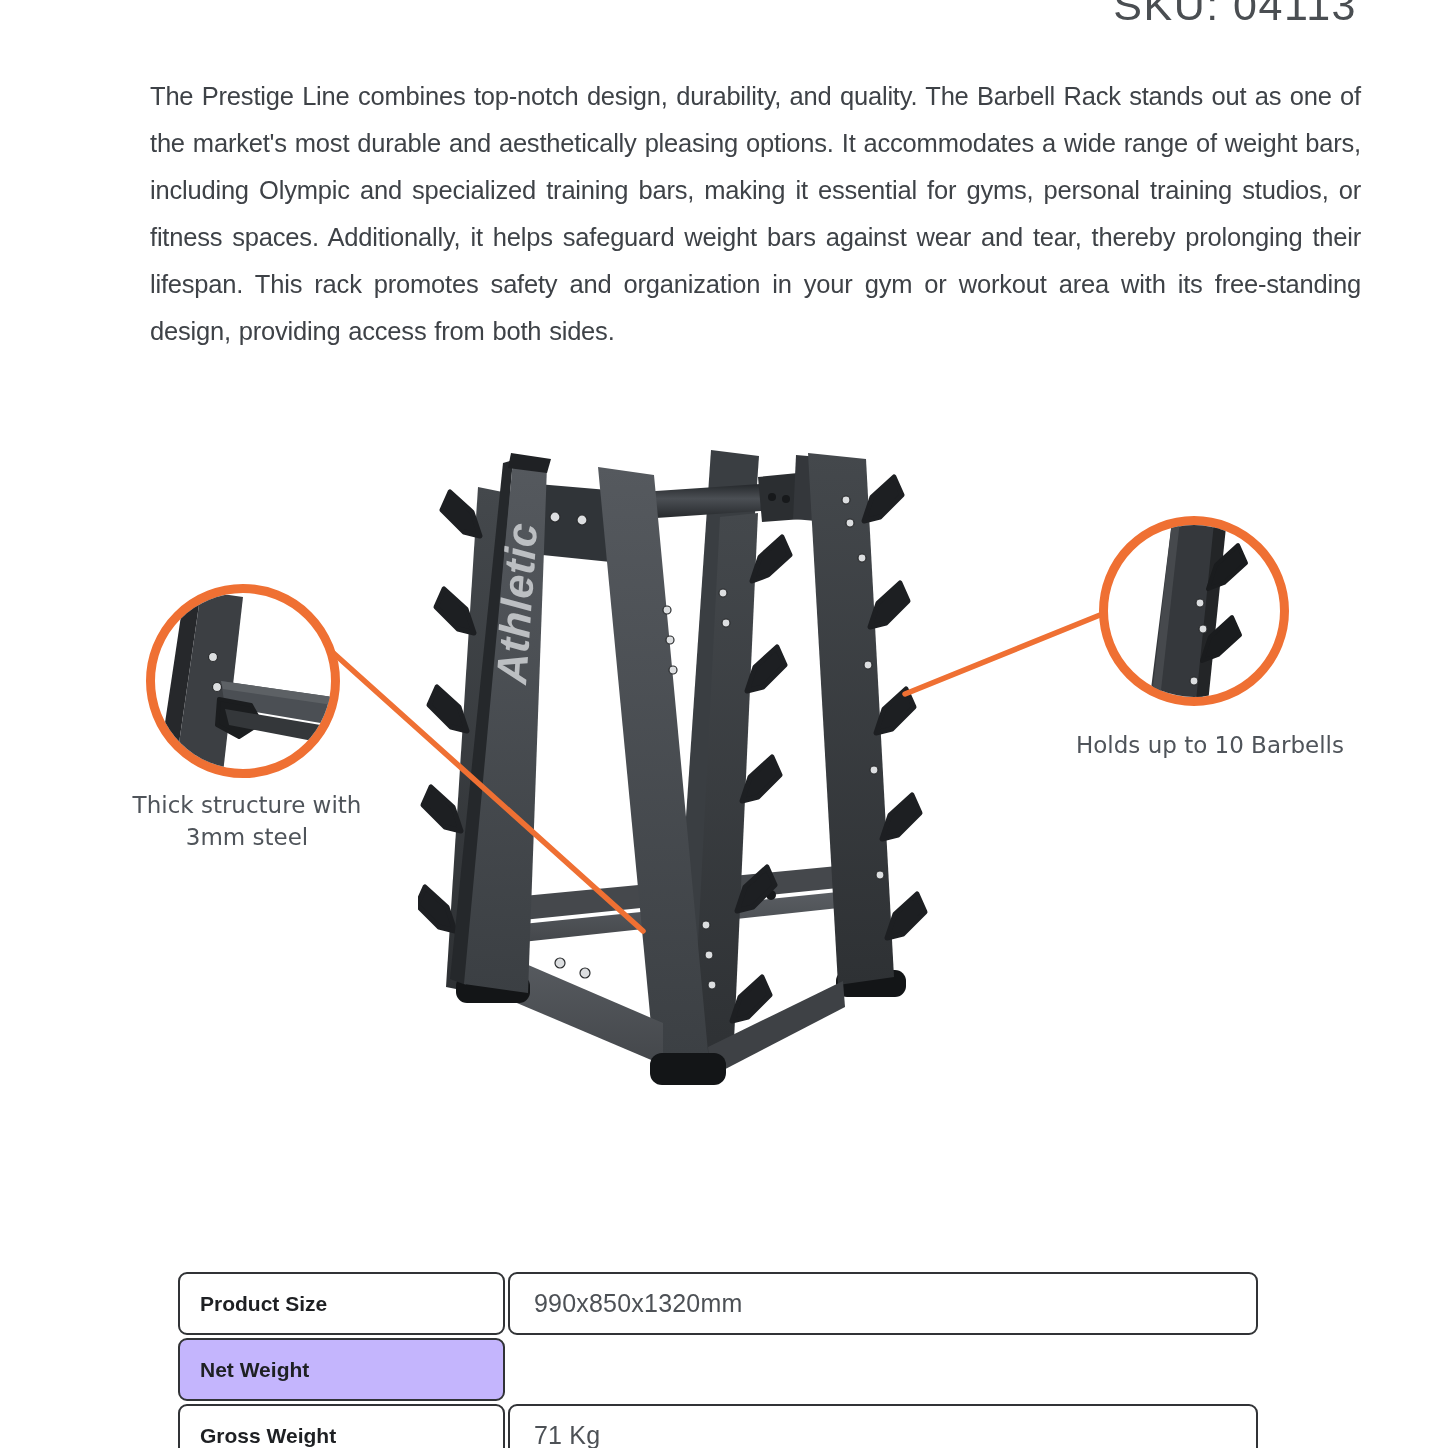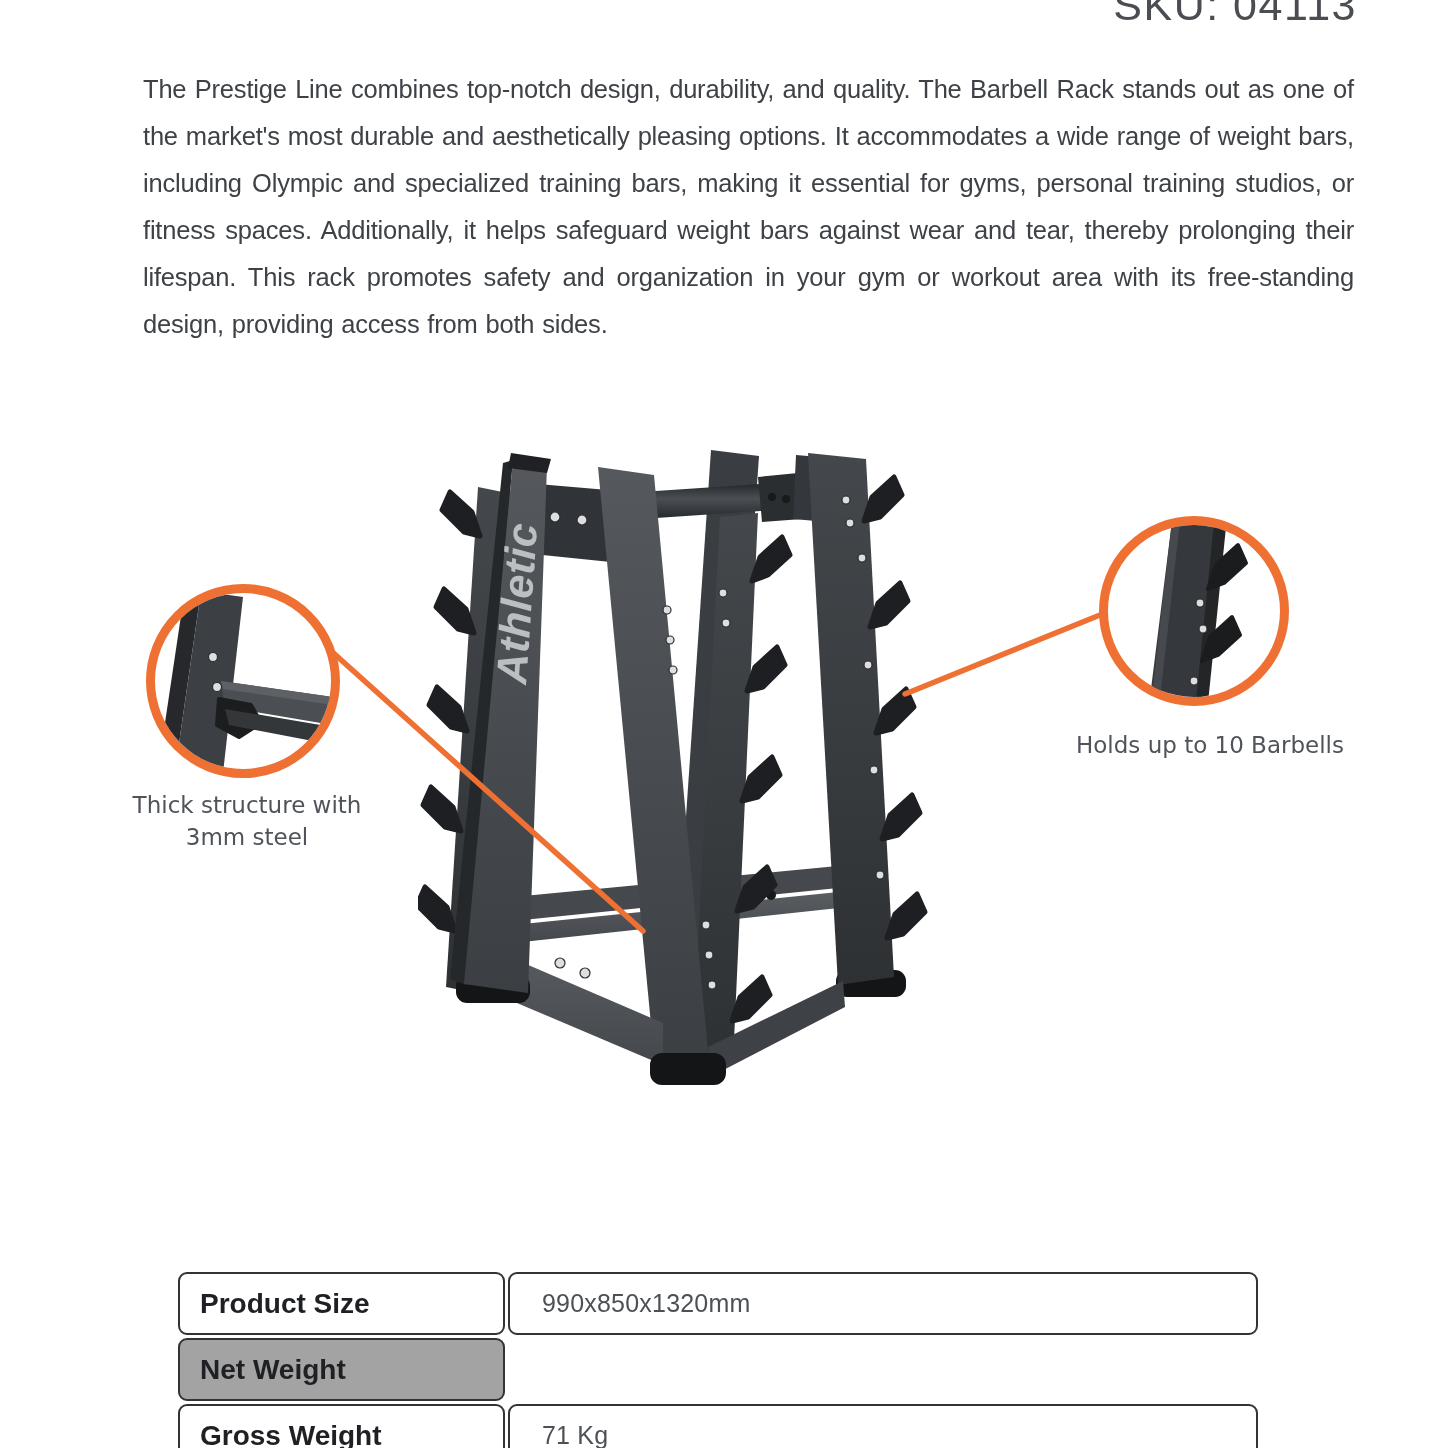--- a/index.html
+++ b/index.html
@@ -8,21 +8,21 @@
     background:#ffffff;font-family:"Liberation Sans",sans-serif;
   }
   
   .sku{
     position:absolute;top:-16px;right:91px;
     font-size:43px;font-weight:400;letter-spacing:1.5px;
     color:#4a4e52;line-height:1;white-space:nowrap;
   }
   
   .desc{
-    position:absolute;left:143px;top:66px;width:1211px;margin:0;
+    position:absolute;left:143px;top:66px;width:1211px;margin:7px;
     font-size:25.5px;line-height:47px;letter-spacing:-0.2px;word-spacing:1px;
     color:#3e4247;text-align:justify;
   }
   
   .figure{position:absolute;left:0;top:0;width:1448px;height:1448px;pointer-events:none;}
   .rack-svg{position:absolute;left:418px;top:425px;z-index:1;}
   .lines-svg{position:absolute;left:0;top:0;z-index:2;}
   .detail-circle{
     position:absolute;z-index:3;border:9px solid #EF7033;border-radius:50%;
     background:#ffffff;overflow:hidden;box-sizing:border-box;
@@ -36,23 +36,23 @@
   }
   .callout-label.left{left:102px;top:789px;width:290px;text-align:center;}
   .callout-label.right{left:1076px;top:729px;white-space:nowrap;}
   
   .spec-table{position:absolute;left:178px;top:1272px;width:1080px;z-index:5;}
   .spec-row{display:flex;column-gap:3px;margin-bottom:3px;}
   .cell{
     box-sizing:border-box;height:63px;border:2px solid #313336;border-radius:9px;
     display:flex;align-items:center;background:#ffffff;
   }
-  .cell.label{width:327px;padding-left:20px;font-weight:700;font-size:28px;color:#1e2023;}
-  .cell.value{flex:1;padding-left:32px;font-weight:400;font-size:25px;color:#4d5156;letter-spacing:0.2px;}
-  .spec-row.alt .cell{background:#a3a3a3;}
+  .cell.label{width:327px;padding-left:20px;font-weight:700;font-size:21px;color:#1e2023;}
+  .cell.value{flex:1;padding-left:24px;font-weight:400;font-size:25px;color:#4d5156;letter-spacing:0.2px;}
+  .spec-row.alt .cell{background:#c4b5fd;}
   
   .th{fill:#1d1f22;stroke:#1d1f22;stroke-width:5;stroke-linejoin:round;}
   .rv{fill:#dcdee0;stroke:#2a2c2e;stroke-width:1.2;}
   .bolt{fill:#17191b;}
   .brand{
     font-family:"Liberation Sans",sans-serif;font-size:43px;font-weight:bold;
     font-style:italic;letter-spacing:0.5px;fill:#bcbfc2;
   }
 </style>
 </head>

